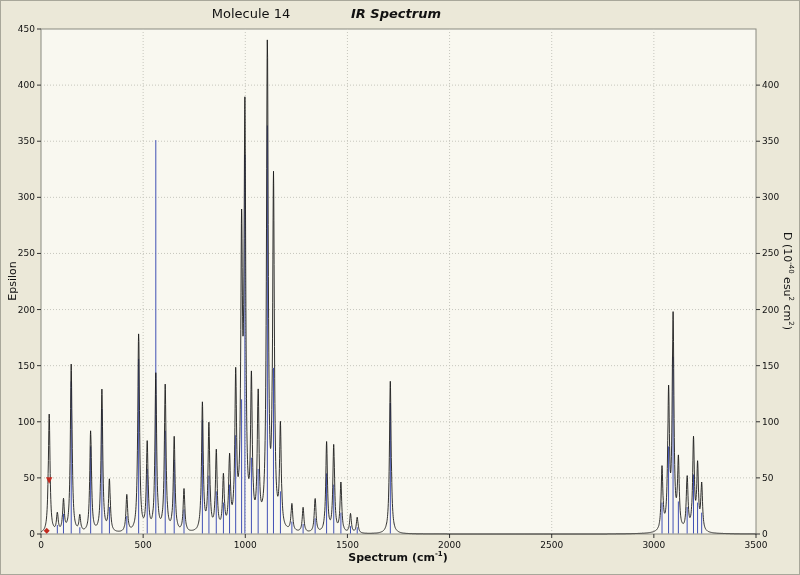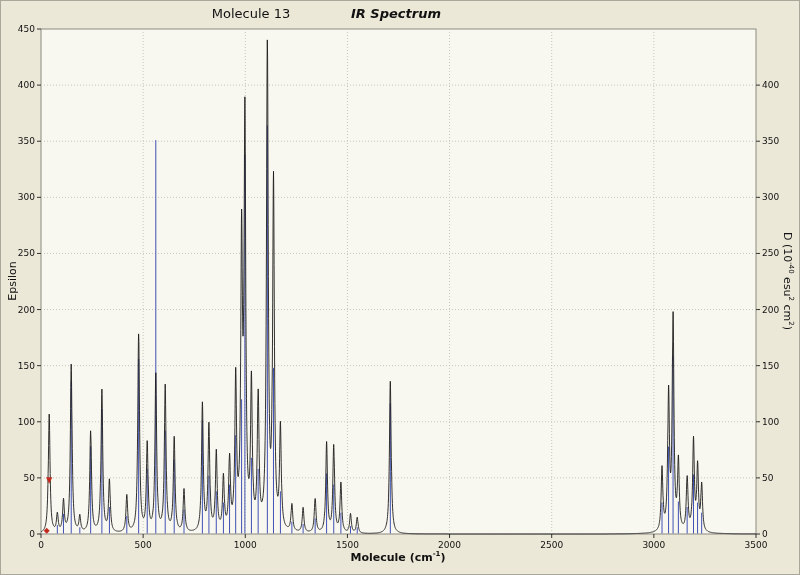--- a/index.html
+++ b/index.html
@@ -17,21 +17,21 @@
   .ylabel-right{top:280px;left:787px;transform:translate(-50%,-50%) rotate(90deg);}
   .xlabel{top:556px;left:397px;transform:translate(-50%,-50%);font-weight:bold;font-size:11px;}
   sup{font-size:7px;}
   .tick{font-size:9px;fill:#111;font-family:"DejaVu Sans","Liberation Sans",sans-serif;}
 </style>
 </head>
 <body>
 
 <div class="window">
 
-  <div class="top-title mol-title">Molecule 13</div>
+  <div class="top-title mol-title">Molecule 14</div>
   <div class="top-title chart-title">IR Spectrum</div>
 
   <svg id="spectrum-svg" width="800" height="575">
       <g>
         <rect x="40" y="28" width="715" height="505" fill="#f9f8f0" stroke="#8a8a80" stroke-width="1"></rect>
       </g>
       <g>
         <line x1="142.14285714285714" y1="28" x2="142.14285714285714" y2="533" stroke="#c6c6bd" stroke-width="1" stroke-dasharray="1,2"></line>
         <line x1="244.28571428571428" y1="28" x2="244.28571428571428" y2="533" stroke="#c6c6bd" stroke-width="1" stroke-dasharray="1,2"></line>
         <line x1="346.4285714285714" y1="28" x2="346.4285714285714" y2="533" stroke="#c6c6bd" stroke-width="1" stroke-dasharray="1,2"></line>
@@ -153,17 +153,17 @@
         <polyline points="40.0,530.7 40.2,530.6 40.4,530.5 40.6,530.4 40.8,530.3 41.0,530.2 41.2,530.0 41.4,529.9 41.6,529.7 41.8,529.5 42.0,529.3 42.2,529.1 42.5,528.8 42.7,528.5 42.9,528.2 43.1,527.9 43.3,527.5 43.5,527.1 43.7,526.6 43.9,526.0 44.1,525.4 44.3,524.7 44.5,523.9 44.7,522.9 44.9,521.8 45.1,520.5 45.3,518.9 45.5,517.0 45.7,514.7 45.9,511.9 46.1,508.5 46.3,504.2 46.5,498.8 46.7,492.0 46.9,483.5 47.1,472.7 47.4,459.6 47.6,444.7 47.8,429.6 48.0,417.7 48.2,413.1 48.4,417.7 48.6,429.5 48.8,444.5 49.0,459.4 49.2,472.4 49.4,483.1 49.6,491.6 49.8,498.4 50.0,503.7 50.2,507.9 50.4,511.3 50.6,514.0 50.8,516.2 51.0,518.0 51.2,519.5 51.4,520.7 51.6,521.8 51.8,522.6 52.1,523.3 52.3,523.9 52.5,524.4 52.7,524.8 52.9,525.1 53.1,525.3 53.3,525.4 53.5,525.5 53.7,525.5 53.9,525.4 54.1,525.2 54.3,524.8 54.5,524.3 54.7,523.7 54.9,522.8 55.1,521.6 55.3,520.0 55.5,518.1 55.7,515.9 55.9,513.7 56.1,511.9 56.3,511.2 56.5,511.9 56.8,513.7 57.0,515.9 57.2,518.2 57.4,520.1 57.6,521.6 57.8,522.8 58.0,523.7 58.2,524.4 58.4,524.9 58.6,525.2 58.8,525.4 59.0,525.5 59.2,525.5 59.4,525.3 59.6,525.1 59.8,524.7 60.0,524.2 60.2,523.6 60.4,522.7 60.6,521.7 60.8,520.3 61.0,518.5 61.2,516.2 61.5,513.3 61.7,509.9 61.9,505.9 62.1,501.8 62.3,498.6 62.5,497.3 62.7,498.4 62.9,501.4 63.1,505.2 63.3,509.0 63.5,512.3 63.7,514.9 63.9,516.9 64.1,518.5 64.3,519.6 64.5,520.4 64.7,520.9 64.9,521.2 65.1,521.4 65.3,521.4 65.5,521.2 65.7,520.9 65.9,520.4 66.1,519.8 66.4,519.0 66.6,518.1 66.8,516.9 67.0,515.5 67.2,513.7 67.4,511.7 67.6,509.1 67.8,506.0 68.0,502.1 68.2,497.4 68.4,491.4 68.6,483.9 68.8,474.3 69.0,462.3 69.2,447.1 69.4,428.7 69.6,407.6 69.8,386.3 70.0,369.5 70.2,363.1 70.4,369.6 70.6,386.3 70.8,407.7 71.1,428.8 71.3,447.3 71.5,462.5 71.7,474.6 71.9,484.2 72.1,491.7 72.3,497.8 72.5,502.6 72.7,506.5 72.9,509.7 73.1,512.3 73.3,514.5 73.5,516.3 73.7,517.8 73.9,519.1 74.1,520.2 74.3,521.1 74.5,521.9 74.7,522.6 74.9,523.2 75.1,523.7 75.3,524.1 75.5,524.4 75.8,524.6 76.0,524.8 76.2,524.8 76.4,524.8 76.6,524.7 76.8,524.5 77.0,524.1 77.2,523.6 77.4,522.9 77.6,521.9 77.8,520.6 78.0,519.1 78.2,517.2 78.4,515.3 78.6,513.8 78.8,513.3 79.0,514.0 79.2,515.6 79.4,517.7 79.6,519.7 79.8,521.4 80.0,522.9 80.2,524.0 80.4,524.9 80.7,525.6 80.9,526.2 81.1,526.6 81.3,527.0 81.5,527.3 81.7,527.5 81.9,527.6 82.1,527.7 82.3,527.8 82.5,527.9 82.7,527.9 82.9,527.9 83.1,527.8 83.3,527.8 83.5,527.7 83.7,527.6 83.9,527.5 84.1,527.3 84.3,527.1 84.5,526.8 84.7,526.6 84.9,526.3 85.1,525.9 85.4,525.4 85.6,524.9 85.8,524.4 86.0,523.7 86.2,522.9 86.4,522.0 86.6,520.9 86.8,519.5 87.0,517.9 87.2,516.0 87.4,513.7 87.6,510.8 87.8,507.1 88.0,502.6 88.2,496.8 88.4,489.5 88.6,480.4 88.8,469.3 89.0,456.6 89.2,443.8 89.4,433.7 89.6,429.8 89.8,433.6 90.1,443.7 90.3,456.4 90.5,469.1 90.7,480.1 90.9,489.2 91.1,496.4 91.3,502.1 91.5,506.6 91.7,510.1 91.9,512.9 92.1,515.2 92.3,517.1 92.5,518.6 92.7,519.8 92.9,520.8 93.1,521.6 93.3,522.3 93.5,522.8 93.7,523.2 93.9,523.6 94.1,523.9 94.3,524.1 94.5,524.2 94.7,524.3 95.0,524.3 95.2,524.3 95.4,524.2 95.6,524.0 95.8,523.8 96.0,523.5 96.2,523.1 96.4,522.7 96.6,522.2 96.8,521.6 97.0,520.8 97.2,519.9 97.4,518.9 97.6,517.6 97.8,516.1 98.0,514.3 98.2,512.1 98.4,509.4 98.6,506.1 98.8,502.1 99.0,497.0 99.2,490.6 99.4,482.5 99.7,472.2 99.9,459.4 100.1,443.8 100.3,425.9 100.5,407.8 100.7,393.6 100.9,388.1 101.1,393.6 101.3,407.7 101.5,425.8 101.7,443.6 101.9,459.2 102.1,472.0 102.3,482.2 102.5,490.2 102.7,496.6 102.9,501.6 103.1,505.5 103.3,508.7 103.5,511.3 103.7,513.4 103.9,515.0 104.1,516.4 104.3,517.5 104.6,518.3 104.8,518.9 105.0,519.4 105.2,519.6 105.4,519.7 105.6,519.6 105.8,519.3 106.0,518.8 106.2,518.0 106.4,516.9 106.6,515.3 106.8,513.3 107.0,510.6 107.2,507.2 107.4,502.7 107.6,497.3 107.8,491.0 108.0,484.6 108.2,479.6 108.4,477.8 108.6,479.9 108.8,485.1 109.0,491.8 109.3,498.4 109.5,504.2 109.7,508.9 109.9,512.7 110.1,515.7 110.3,518.1 110.5,520.0 110.7,521.6 110.9,522.8 111.1,523.9 111.3,524.7 111.5,525.5 111.7,526.1 111.9,526.6 112.1,527.0 112.3,527.4 112.5,527.7 112.7,528.0 112.9,528.3 113.1,528.5 113.3,528.7 113.5,528.9 113.7,529.1 114.0,529.2 114.2,529.3 114.4,529.5 114.6,529.6 114.8,529.6 115.0,529.7 115.2,529.8 115.4,529.9 115.6,529.9 115.8,530.0 116.0,530.0 116.2,530.1 116.4,530.1 116.6,530.1 116.8,530.1 117.0,530.2 117.2,530.2 117.4,530.2 117.6,530.2 117.8,530.2 118.0,530.2 118.2,530.2 118.4,530.2 118.7,530.1 118.9,530.1 119.1,530.1 119.3,530.0 119.5,530.0 119.7,529.9 119.9,529.9 120.1,529.8 120.3,529.7 120.5,529.6 120.7,529.5 120.9,529.4 121.1,529.3 121.3,529.1 121.5,529.0 121.7,528.8 121.9,528.5 122.1,528.3 122.3,527.9 122.5,527.6 122.7,527.2 122.9,526.7 123.1,526.1 123.3,525.3 123.6,524.4 123.8,523.4 124.0,522.0 124.2,520.3 124.4,518.2 124.6,515.5 124.8,512.1 125.0,508.0 125.2,503.3 125.4,498.6 125.6,494.8 125.8,493.4 126.0,494.7 126.2,498.4 126.4,503.0 126.6,507.6 126.8,511.6 127.0,514.9 127.2,517.5 127.4,519.5 127.6,521.1 127.8,522.3 128.0,523.3 128.3,524.1 128.5,524.7 128.7,525.1 128.9,525.5 129.1,525.8 129.3,526.0 129.5,526.1 129.7,526.2 129.9,526.2 130.1,526.2 130.3,526.2 130.5,526.1 130.7,526.0 130.9,525.9 131.1,525.7 131.3,525.5 131.5,525.3 131.7,525.0 131.9,524.6 132.1,524.2 132.3,523.7 132.5,523.2 132.7,522.6 132.9,522.0 133.2,521.2 133.4,520.3 133.6,519.3 133.8,518.1 134.0,516.8 134.2,515.2 134.4,513.3 134.6,511.2 134.8,508.6 135.0,505.4 135.2,501.7 135.4,497.0 135.6,491.3 135.8,484.2 136.0,475.3 136.2,464.0 136.4,449.8 136.6,431.9 136.8,410.2 137.0,385.3 137.2,360.3 137.4,340.6 137.6,332.9 137.9,340.4 138.1,360.0 138.3,385.0 138.5,409.7 138.7,431.3 138.9,449.0 139.1,463.1 139.3,474.2 139.5,483.0 139.7,489.9 139.9,495.5 140.1,499.9 140.3,503.5 140.5,506.4 140.7,508.7 140.9,510.7 141.1,512.2 141.3,513.5 141.5,514.5 141.7,515.3 141.9,515.9 142.1,516.3 142.3,516.6 142.6,516.6 142.8,516.5 143.0,516.2 143.2,515.7 143.4,514.9 143.6,513.9 143.8,512.6 144.0,510.8 144.2,508.5 144.4,505.6 144.6,501.8 144.8,497.0 145.0,490.8 145.2,483.1 145.4,473.6 145.6,462.6 145.8,451.6 146.0,442.9 146.2,439.6 146.4,443.0 146.6,451.7 146.8,462.7 147.0,473.7 147.3,483.2 147.5,491.0 147.7,497.2 147.9,502.1 148.1,505.9 148.3,508.9 148.5,511.2 148.7,513.0 148.9,514.4 149.1,515.5 149.3,516.4 149.5,517.0 149.7,517.4 149.9,517.6 150.1,517.7 150.3,517.6 150.5,517.3 150.7,516.9 150.9,516.4 151.1,515.6 151.3,514.6 151.5,513.4 151.7,511.9 151.9,510.0 152.2,507.7 152.4,504.9 152.6,501.3 152.8,496.9 153.0,491.4 153.2,484.4 153.4,475.5 153.6,464.3 153.8,450.2 154.0,433.0 154.2,413.2 154.4,393.3 154.6,377.7 154.8,371.7 155.0,377.7 155.2,393.3 155.4,413.2 155.6,432.9 155.8,450.1 156.0,464.2 156.2,475.4 156.4,484.3 156.6,491.3 156.9,496.8 157.1,501.2 157.3,504.7 157.5,507.5 157.7,509.8 157.9,511.7 158.1,513.2 158.3,514.4 158.5,515.4 158.7,516.2 158.9,516.7 159.1,517.1 159.3,517.4 159.5,517.5 159.7,517.5 159.9,517.3 160.1,517.0 160.3,516.6 160.5,515.9 160.7,515.1 160.9,514.0 161.1,512.6 161.3,510.9 161.6,508.8 161.8,506.2 162.0,503.0 162.2,499.0 162.4,493.9 162.6,487.5 162.8,479.3 163.0,468.9 163.2,455.8 163.4,439.9 163.6,421.6 163.8,403.2 164.0,388.7 164.2,383.1 164.4,388.8 164.6,403.3 164.8,421.8 165.0,440.1 165.2,456.1 165.4,469.3 165.6,479.7 165.8,488.0 166.0,494.5 166.2,499.7 166.5,503.8 166.7,507.1 166.9,509.8 167.1,512.0 167.3,513.7 167.5,515.2 167.7,516.4 167.9,517.3 168.1,518.1 168.3,518.7 168.5,519.1 168.7,519.4 168.9,519.6 169.1,519.7 169.3,519.6 169.5,519.4 169.7,519.0 169.9,518.5 170.1,517.7 170.3,516.8 170.5,515.5 170.7,514.0 170.9,512.0 171.2,509.5 171.4,506.3 171.6,502.2 171.8,497.0 172.0,490.3 172.2,481.9 172.4,471.7 172.6,460.0 172.8,448.1 173.0,438.8 173.2,435.3 173.4,439.0 173.6,448.4 173.8,460.4 174.0,472.3 174.2,482.7 174.4,491.2 174.6,498.0 174.8,503.4 175.0,507.7 175.2,511.1 175.4,513.8 175.6,516.0 175.8,517.8 176.1,519.3 176.3,520.5 176.5,521.5 176.7,522.4 176.9,523.1 177.1,523.7 177.3,524.2 177.5,524.6 177.7,525.0 177.9,525.2 178.1,525.5 178.3,525.6 178.5,525.7 178.7,525.8 178.9,525.8 179.1,525.8 179.3,525.7 179.5,525.4 179.7,525.2 179.9,524.9 180.1,524.4 180.3,523.9 180.5,523.2 180.8,522.3 181.0,521.1 181.2,519.7 181.4,517.9 181.6,515.5 181.8,512.5 182.0,508.7 182.2,504.1 182.4,498.8 182.6,493.5 182.8,489.1 183.0,487.5 183.2,489.2 183.4,493.5 183.6,498.9 183.8,504.3 184.0,509.0 184.2,512.9 184.4,516.0 184.6,518.4 184.8,520.4 185.0,521.9 185.2,523.2 185.5,524.2 185.7,525.0 185.9,525.7 186.1,526.2 186.3,526.7 186.5,527.1 186.7,527.5 186.9,527.7 187.1,528.0 187.3,528.2 187.5,528.4 187.7,528.6 187.9,528.7 188.1,528.8 188.3,528.9 188.5,529.0 188.7,529.1 188.9,529.2 189.1,529.2 189.3,529.2 189.5,529.3 189.7,529.3 189.9,529.3 190.2,529.3 190.4,529.3 190.6,529.3 190.8,529.3 191.0,529.3 191.2,529.3 191.4,529.3 191.6,529.2 191.8,529.2 192.0,529.2 192.2,529.1 192.4,529.0 192.6,529.0 192.8,528.9 193.0,528.8 193.2,528.7 193.4,528.6 193.6,528.5 193.8,528.4 194.0,528.3 194.2,528.1 194.4,528.0 194.6,527.8 194.8,527.6 195.1,527.4 195.3,527.2 195.5,526.9 195.7,526.7 195.9,526.4 196.1,526.0 196.3,525.6 196.5,525.2 196.7,524.7 196.9,524.1 197.1,523.5 197.3,522.8 197.5,522.0 197.7,521.1 197.9,520.0 198.1,518.8 198.3,517.3 198.5,515.6 198.7,513.5 198.9,511.1 199.1,508.0 199.3,504.3 199.5,499.6 199.8,493.8 200.0,486.4 200.2,477.1 200.4,465.4 200.6,451.3 200.8,435.1 201.0,418.7 201.2,405.9 201.4,400.8 201.6,405.5 201.8,418.0 202.0,434.0 202.2,449.9 202.4,463.7 202.6,474.9 202.8,483.8 203.0,490.7 203.2,496.1 203.4,500.2 203.6,503.4 203.8,505.8 204.0,507.6 204.2,508.8 204.5,509.7 204.7,510.0 204.9,510.0 205.1,509.6 205.3,508.7 205.5,507.4 205.7,505.5 205.9,503.0 206.1,499.7 206.3,495.3 206.5,489.7 206.7,482.4 206.9,473.1 207.1,461.7 207.3,448.7 207.5,435.5 207.7,425.1 207.9,421.2 208.1,425.3 208.3,435.8 208.5,449.2 208.7,462.5 208.9,474.0 209.1,483.5 209.4,491.0 209.6,497.0 209.8,501.6 210.0,505.2 210.2,508.1 210.4,510.4 210.6,512.1 210.8,513.5 211.0,514.6 211.2,515.4 211.4,515.8 211.6,516.1 211.8,516.2 212.0,516.1 212.2,515.8 212.4,515.2 212.6,514.4 212.8,513.3 213.0,511.8 213.2,509.8 213.4,507.2 213.6,503.9 213.8,499.6 214.1,494.1 214.3,487.1 214.5,478.6 214.7,468.8 214.9,459.0 215.1,451.2 215.3,448.2 215.5,451.3 215.7,459.1 215.9,469.0 216.1,478.9 216.3,487.5 216.5,494.5 216.7,500.1 216.9,504.5 217.1,507.9 217.3,510.6 217.5,512.7 217.7,514.3 217.9,515.6 218.1,516.6 218.3,517.3 218.5,517.9 218.8,518.2 219.0,518.4 219.2,518.4 219.4,518.2 219.6,517.9 219.8,517.4 220.0,516.6 220.2,515.6 220.4,514.3 220.6,512.5 220.8,510.2 221.0,507.3 221.2,503.6 221.4,498.9 221.6,493.1 221.8,486.4 222.0,479.7 222.2,474.4 222.4,472.3 222.6,474.2 222.8,479.3 223.0,485.9 223.2,492.3 223.4,497.9 223.7,502.4 223.9,505.9 224.1,508.6 224.3,510.6 224.5,512.1 224.7,513.1 224.9,513.8 225.1,514.2 225.3,514.3 225.5,514.1 225.7,513.7 225.9,513.0 226.1,511.9 226.3,510.5 226.5,508.7 226.7,506.3 226.9,503.2 227.1,499.2 227.3,494.2 227.5,487.9 227.7,480.1 227.9,471.2 228.1,462.2 228.4,455.1 228.6,452.2 228.8,454.5 229.0,461.1 229.2,469.6 229.4,477.9 229.6,485.0 229.8,490.7 230.0,495.1 230.2,498.3 230.4,500.7 230.6,502.2 230.8,503.2 231.0,503.6 231.2,503.6 231.4,503.1 231.6,502.1 231.8,500.7 232.0,498.7 232.2,496.1 232.4,492.8 232.6,488.6 232.8,483.3 233.1,476.5 233.3,467.9 233.5,456.9 233.7,443.2 233.9,426.5 234.1,407.4 234.3,388.0 234.5,372.6 234.7,366.3 234.9,371.3 235.1,385.4 235.3,403.4 235.5,421.2 235.7,436.5 235.9,448.7 236.1,458.0 236.3,464.9 236.5,469.8 236.7,473.1 236.9,475.0 237.1,475.7 237.3,475.4 237.5,474.1 237.7,471.7 238.0,468.1 238.2,463.4 238.4,457.1 238.6,449.0 238.8,438.7 239.0,425.5 239.2,408.8 239.4,387.5 239.6,360.9 239.8,328.4 240.0,291.2 240.2,253.2 240.4,222.3 240.6,208.0 240.8,214.5 241.0,237.3 241.2,266.6 241.4,294.3 241.6,315.7 241.8,329.5 242.0,335.2 242.2,333.0 242.4,322.7 242.7,303.6 242.9,275.2 243.1,237.4 243.3,191.9 243.5,145.0 243.7,108.4 243.9,95.8 244.1,113.8 244.3,156.0 244.5,208.9 244.7,261.0 244.9,306.5 245.1,343.9 245.3,373.7 245.5,397.2 245.7,415.8 245.9,430.5 246.1,442.1 246.3,451.4 246.5,458.8 246.7,464.6 246.9,469.2 247.1,472.7 247.3,475.2 247.6,476.9 247.8,477.6 248.0,477.5 248.2,476.5 248.4,474.3 248.6,470.9 248.8,466.0 249.0,459.2 249.2,450.0 249.4,438.1 249.6,423.3 249.8,406.1 250.0,388.6 250.2,374.9 250.4,369.9 250.6,375.9 250.8,390.6 251.0,409.1 251.2,427.3 251.4,443.3 251.6,456.3 251.8,466.7 252.0,474.9 252.3,481.2 252.5,486.2 252.7,490.0 252.9,493.0 253.1,495.3 253.3,496.9 253.5,498.1 253.7,498.7 253.9,499.0 254.1,498.8 254.3,498.1 254.5,497.0 254.7,495.3 254.9,492.9 255.1,489.8 255.3,485.6 255.5,480.1 255.7,473.1 255.9,464.0 256.1,452.5 256.3,438.4 256.5,422.2 256.7,405.8 257.0,392.9 257.2,387.9 257.4,392.9 257.6,405.8 257.8,422.2 258.0,438.4 258.2,452.5 258.4,464.0 258.6,473.1 258.8,480.2 259.0,485.7 259.2,490.0 259.4,493.2 259.6,495.7 259.8,497.6 260.0,499.0 260.2,499.9 260.4,500.5 260.6,500.8 260.8,500.8 261.0,500.4 261.2,499.9 261.4,499.0 261.6,497.9 261.9,496.5 262.1,494.7 262.3,492.6 262.5,490.0 262.7,487.0 262.9,483.3 263.1,479.0 263.3,473.8 263.5,467.6 263.7,460.1 263.9,450.9 264.1,439.7 264.3,425.9 264.5,408.5 264.7,386.8 264.9,359.2 265.1,324.5 265.3,280.9 265.5,227.9 265.7,167.3 265.9,106.0 266.1,57.8 266.3,38.9 266.6,56.8 266.8,104.0 267.0,164.1 267.2,223.6 267.4,275.5 267.6,317.7 267.8,351.1 268.0,377.2 268.2,397.3 268.4,412.7 268.6,424.5 268.8,433.4 269.0,439.8 269.2,444.2 269.4,446.7 269.6,447.5 269.8,446.5 270.0,443.8 270.2,439.0 270.4,431.9 270.6,422.0 270.8,408.6 271.0,390.8 271.3,367.6 271.5,337.9 271.7,301.2 271.9,258.9 272.1,216.1 272.3,182.7 272.5,170.2 272.7,184.2 272.9,219.2 273.1,263.5 273.3,307.4 273.5,345.7 273.7,377.2 273.9,402.4 274.1,422.3 274.3,438.0 274.5,450.5 274.7,460.4 274.9,468.4 275.1,474.9 275.3,480.1 275.5,484.3 275.7,487.7 276.0,490.4 276.2,492.4 276.4,493.9 276.6,494.9 276.8,495.3 277.0,495.1 277.2,494.3 277.4,492.8 277.6,490.4 277.8,487.0 278.0,482.2 278.2,475.9 278.4,467.6 278.6,457.3 278.8,445.3 279.0,433.1 279.2,423.6 279.4,420.3 279.6,424.7 279.8,435.2 280.0,448.4 280.2,461.5 280.4,472.9 280.6,482.4 280.9,490.0 281.1,496.0 281.3,500.9 281.5,504.7 281.7,507.9 281.9,510.5 282.1,512.6 282.3,514.4 282.5,515.9 282.7,517.2 282.9,518.3 283.1,519.3 283.3,520.1 283.5,520.8 283.7,521.5 283.9,522.1 284.1,522.6 284.3,523.0 284.5,523.4 284.7,523.8 284.9,524.1 285.1,524.4 285.3,524.6 285.6,524.8 285.8,525.0 286.0,525.2 286.2,525.3 286.4,525.4 286.6,525.5 286.8,525.6 287.0,525.6 287.2,525.6 287.4,525.5 287.6,525.4 287.8,525.2 288.0,525.0 288.2,524.7 288.4,524.3 288.6,523.8 288.8,523.1 289.0,522.2 289.2,521.1 289.4,519.7 289.6,517.8 289.8,515.5 290.0,512.6 290.3,509.3 290.5,506.0 290.7,503.4 290.9,502.4 291.1,503.5 291.3,506.2 291.5,509.7 291.7,513.1 291.9,516.1 292.1,518.6 292.3,520.6 292.5,522.1 292.7,523.4 292.9,524.4 293.1,525.2 293.3,525.9 293.5,526.4 293.7,526.8 293.9,527.2 294.1,527.5 294.3,527.8 294.5,528.0 294.7,528.2 294.9,528.4 295.2,528.5 295.4,528.7 295.6,528.8 295.8,528.8 296.0,529.0 296.2,529.0 296.4,529.1 296.6,529.1 296.8,529.1 297.0,529.1 297.2,529.1 297.4,529.1 297.6,529.0 297.8,529.0 298.0,528.9 298.2,528.8 298.4,528.7 298.6,528.5 298.8,528.3 299.0,528.1 299.2,527.8 299.4,527.4 299.6,527.0 299.9,526.5 300.1,525.8 300.3,524.9 300.5,523.8 300.7,522.4 300.9,520.7 301.1,518.5 301.3,515.8 301.5,512.7 301.7,509.6 301.9,507.2 302.1,506.3 302.3,507.2 302.5,509.7 302.7,512.8 302.9,515.9 303.1,518.7 303.3,520.9 303.5,522.7 303.7,524.1 303.9,525.2 304.1,526.1 304.3,526.8 304.6,527.4 304.8,527.8 305.0,528.2 305.2,528.6 305.4,528.9 305.6,529.1 305.8,529.3 306.0,529.4 306.2,529.6 306.4,529.7 306.6,529.8 306.8,529.8 307.0,529.9 307.2,529.9 307.4,529.9 307.6,530.0 307.8,530.0 308.0,530.0 308.2,529.9 308.4,529.9 308.6,529.9 308.8,529.8 309.0,529.8 309.2,529.7 309.5,529.6 309.7,529.5 309.9,529.3 310.1,529.2 310.3,529.0 310.5,528.8 310.7,528.5 310.9,528.2 311.1,527.8 311.3,527.4 311.5,526.9 311.7,526.3 311.9,525.5 312.1,524.5 312.3,523.3 312.5,521.8 312.7,519.9 312.9,517.4 313.1,514.4 313.3,510.7 313.5,506.4 313.7,502.2 313.9,498.8 314.2,497.5 314.4,498.8 314.6,502.1 314.8,506.3 315.0,510.5 315.2,514.2 315.4,517.2 315.6,519.6 315.8,521.5 316.0,522.9 316.2,524.1 316.4,525.0 316.6,525.7 316.8,526.3 317.0,526.8 317.2,527.2 317.4,527.5 317.6,527.7 317.8,527.9 318.0,528.0 318.2,528.2 318.4,528.3 318.6,528.3 318.9,528.3 319.1,528.3 319.3,528.2 319.5,528.2 319.7,528.1 319.9,528.0 320.1,527.8 320.3,527.6 320.5,527.4 320.7,527.2 320.9,526.9 321.1,526.6 321.3,526.2 321.5,525.7 321.7,525.2 321.9,524.6 322.1,523.9 322.3,523.0 322.5,522.0 322.7,520.8 322.9,519.4 323.1,517.7 323.3,515.5 323.5,512.9 323.8,509.7 324.0,505.6 324.2,500.4 324.4,493.9 324.6,485.8 324.8,475.9 325.0,464.5 325.2,453.1 325.4,444.1 325.6,440.5 325.8,443.9 326.0,452.7 326.2,464.0 326.4,475.1 326.6,484.8 326.8,492.8 327.0,499.1 327.2,504.0 327.4,507.8 327.6,510.9 327.8,513.2 328.0,515.0 328.2,516.3 328.5,517.3 328.7,518.0 328.9,518.5 329.1,518.7 329.3,518.8 329.5,518.6 329.7,518.1 329.9,517.4 330.1,516.5 330.3,515.2 330.5,513.4 330.7,511.2 330.9,508.3 331.1,504.6 331.3,499.9 331.5,493.8 331.7,486.2 331.9,476.8 332.1,466.0 332.3,455.2 332.5,446.6 332.7,443.4 332.9,446.7 333.1,455.4 333.4,466.3 333.6,477.2 333.8,486.7 334.0,494.5 334.2,500.7 334.4,505.6 334.6,509.4 334.8,512.4 335.0,514.8 335.2,516.6 335.4,518.1 335.6,519.3 335.8,520.2 336.0,520.9 336.2,521.4 336.4,521.7 336.6,521.9 336.8,521.9 337.0,521.7 337.2,521.3 337.4,520.8 337.6,519.9 337.8,518.8 338.1,517.3 338.3,515.3 338.5,512.7 338.7,509.3 338.9,505.0 339.1,499.8 339.3,493.7 339.5,487.6 339.7,482.8 339.9,481.0 340.1,483.0 340.3,488.0 340.5,494.3 340.7,500.6 340.9,506.1 341.1,510.6 341.3,514.2 341.5,517.1 341.7,519.3 341.9,521.2 342.1,522.6 342.3,523.8 342.5,524.8 342.8,525.5 343.0,526.2 343.2,526.8 343.4,527.2 343.6,527.6 343.8,527.9 344.0,528.2 344.2,528.5 344.4,528.7 344.6,528.8 344.8,528.9 345.0,529.0 345.2,529.1 345.4,529.2 345.6,529.2 345.8,529.2 346.0,529.1 346.2,529.0 346.4,528.9 346.6,528.7 346.8,528.5 347.0,528.2 347.2,527.8 347.4,527.3 347.7,526.7 347.9,525.9 348.1,524.8 348.3,523.5 348.5,521.8 348.7,519.8 348.9,517.4 349.1,515.0 349.3,513.1 349.5,512.4 349.7,513.1 349.9,515.0 350.1,517.5 350.3,519.8 350.5,521.9 350.7,523.6 350.9,525.0 351.1,526.1 351.3,526.9 351.5,527.6 351.7,528.1 351.9,528.4 352.1,528.8 352.4,529.0 352.6,529.1 352.8,529.2 353.0,529.3 353.2,529.3 353.4,529.2 353.6,529.1 353.8,528.9 354.0,528.6 354.2,528.3 354.4,527.8 354.6,527.2 354.8,526.3 355.0,525.2 355.2,523.9 355.4,522.2 355.6,520.3 355.8,518.3 356.0,516.8 356.2,516.2 356.4,516.9 356.6,518.5 356.8,520.5 357.1,522.5 357.3,524.2 357.5,525.7 357.7,526.8 357.9,527.7 358.1,528.5 358.3,529.0 358.5,529.5 358.7,529.9 358.9,530.2 359.1,530.5 359.3,530.7 359.5,530.9 359.7,531.0 359.9,531.2 360.1,531.3 360.3,531.4 360.5,531.5 360.7,531.5 360.9,531.6 361.1,531.7 361.3,531.7 361.5,531.8 361.8,531.8 362.0,531.9 362.2,531.9 362.4,531.9 362.6,532.0 362.8,532.0 363.0,532.0 363.2,532.0 363.4,532.1 363.6,532.1 363.8,532.1 364.0,532.1 364.2,532.1 364.4,532.2 364.6,532.2 364.8,532.2 365.0,532.2 365.2,532.2 365.4,532.2 365.6,532.2 365.8,532.2 366.0,532.2 366.2,532.2 366.4,532.3 366.7,532.3 366.9,532.3 367.1,532.3 367.3,532.3 367.5,532.3 367.7,532.3 367.9,532.3 368.1,532.3 368.3,532.3 368.5,532.3 368.7,532.3 368.9,532.3 369.1,532.3 369.3,532.3 369.5,532.3 369.7,532.3 369.9,532.3 370.1,532.3 370.3,532.3 370.5,532.3 370.7,532.2 370.9,532.2 371.1,532.2 371.4,532.2 371.6,532.2 371.8,532.2 372.0,532.2 372.2,532.2 372.4,532.2 372.6,532.2 372.8,532.2 373.0,532.2 373.2,532.1 373.4,532.1 373.6,532.1 373.8,532.1 374.0,532.1 374.2,532.1 374.4,532.1 374.6,532.0 374.8,532.0 375.0,532.0 375.2,532.0 375.4,532.0 375.6,532.0 375.8,531.9 376.0,531.9 376.3,531.9 376.5,531.9 376.7,531.8 376.9,531.8 377.1,531.8 377.3,531.7 377.5,531.7 377.7,531.7 377.9,531.6 378.1,531.6 378.3,531.5 378.5,531.5 378.7,531.4 378.9,531.4 379.1,531.3 379.3,531.3 379.5,531.2 379.7,531.1 379.9,531.1 380.1,531.0 380.3,530.9 380.5,530.8 380.7,530.7 381.0,530.6 381.2,530.5 381.4,530.4 381.6,530.3 381.8,530.1 382.0,530.0 382.2,529.8 382.4,529.6 382.6,529.4 382.8,529.2 383.0,529.0 383.2,528.7 383.4,528.5 383.6,528.2 383.8,527.8 384.0,527.4 384.2,527.0 384.4,526.5 384.6,526.0 384.8,525.4 385.0,524.7 385.2,523.9 385.4,523.0 385.7,522.0 385.9,520.7 386.1,519.3 386.3,517.6 386.5,515.6 386.7,513.2 386.9,510.3 387.1,506.8 387.3,502.4 387.5,496.9 387.7,490.0 387.9,481.4 388.1,470.4 388.3,456.6 388.5,439.9 388.7,420.7 388.9,401.4 389.1,386.2 389.3,380.3 389.5,386.2 389.7,401.4 389.9,420.7 390.1,439.9 390.3,456.6 390.6,470.4 390.8,481.4 391.0,490.1 391.2,496.9 391.4,502.4 391.6,506.8 391.8,510.4 392.0,513.3 392.2,515.7 392.4,517.7 392.6,519.4 392.8,520.8 393.0,522.0 393.2,523.0 393.4,524.0 393.6,524.7 393.8,525.4 394.0,526.1 394.2,526.6 394.4,527.1 394.6,527.5 394.8,527.9 395.0,528.2 395.3,528.6 395.5,528.8 395.7,529.1 395.9,529.3 396.1,529.5 396.3,529.7 396.5,529.9 396.7,530.1 396.9,530.2 397.1,530.4 397.3,530.5 397.5,530.6 397.7,530.7 397.9,530.8 398.1,530.9 398.3,531.0 398.5,531.1 398.7,531.2 398.9,531.3 399.1,531.3 399.3,531.4 399.5,531.5 399.7,531.5 400.0,531.6 400.2,531.6 400.4,531.7 400.6,531.7 400.8,531.8 401.0,531.8 401.2,531.9 401.4,531.9 401.6,531.9 401.8,532.0 402.0,532.0 402.2,532.0 402.4,532.1 402.6,532.1 402.8,532.1 403.0,532.1 403.2,532.2 403.4,532.2 403.6,532.2 403.8,532.2 404.0,532.3 404.2,532.3 404.4,532.3 404.7,532.3 404.9,532.3 405.1,532.3 405.3,532.4 405.5,532.4 405.7,532.4 405.9,532.4 406.1,532.4 406.3,532.4 406.5,532.4 406.7,532.5 406.9,532.5 407.1,532.5 407.3,532.5 407.5,532.5 407.7,532.5 407.9,532.5 408.1,532.5 408.3,532.5 408.5,532.6 408.7,532.6 408.9,532.6 409.1,532.6 409.3,532.6 409.6,532.6 409.8,532.6 410.0,532.6 410.2,532.6 410.4,532.6 410.6,532.6 410.8,532.6 411.0,532.7 411.2,532.7 411.4,532.7 411.6,532.7 411.8,532.7 412.0,532.7 412.2,532.7 412.4,532.7 412.6,532.7 412.8,532.7 413.0,532.7 413.2,532.7 413.4,532.7 413.6,532.7 413.8,532.7 414.0,532.7 414.3,532.7 414.5,532.7 414.7,532.7 414.9,532.8 415.1,532.8 415.3,532.8 415.5,532.8 415.7,532.8 415.9,532.8 416.1,532.8 416.3,532.8 416.5,532.8 416.7,532.8 416.9,532.8 417.1,532.8 417.3,532.8 417.5,532.8 417.7,532.8 417.9,532.8 418.1,532.8 418.3,532.8 418.5,532.8 418.7,532.8 419.0,532.8 419.2,532.8 419.4,532.8 419.6,532.8 419.8,532.8 420.0,532.8 420.2,532.8 420.4,532.8 420.6,532.8 420.8,532.8 421.0,532.8 421.2,532.8 421.4,532.8 421.6,532.8 421.8,532.8 422.0,532.9 422.2,532.9 422.4,532.9 422.6,532.9 422.8,532.9 423.0,532.9 423.2,532.9 423.4,532.9 423.6,532.9 423.9,532.9 424.1,532.9 424.3,532.9 424.5,532.9 424.7,532.9 424.9,532.9 425.1,532.9 425.3,532.9 425.5,532.9 425.7,532.9 425.9,532.9 426.1,532.9 426.3,532.9 426.5,532.9 426.7,532.9 426.9,532.9 427.1,532.9 427.3,532.9 427.5,532.9 427.7,532.9 427.9,532.9 428.1,532.9 428.3,532.9 428.6,532.9 428.8,532.9 429.0,532.9 429.2,532.9 429.4,532.9 429.6,532.9 429.8,532.9 430.0,532.9 430.2,532.9 430.4,532.9 430.6,532.9 430.8,532.9 431.0,532.9 431.2,532.9 431.4,532.9 431.6,532.9 431.8,532.9 432.0,532.9 432.2,532.9 432.4,532.9 432.6,532.9 432.8,532.9 433.0,532.9 433.3,532.9 433.5,532.9 433.7,532.9 433.9,532.9 434.1,532.9 434.3,532.9 434.5,532.9 434.7,532.9 434.9,532.9 435.1,532.9 435.3,532.9 435.5,532.9 435.7,532.9 435.9,532.9 436.1,532.9 436.3,532.9 436.5,532.9 436.7,532.9 436.9,532.9 437.1,532.9 437.3,532.9 437.5,532.9 437.7,532.9 437.9,532.9 438.2,532.9 438.4,532.9 438.6,532.9 438.8,532.9 439.0,532.9 439.2,532.9 439.4,532.9 439.6,532.9 439.8,532.9 440.0,532.9 440.2,532.9 440.4,532.9 440.6,532.9 440.8,532.9 441.0,532.9 441.2,532.9 441.4,532.9 441.6,532.9 441.8,532.9 442.0,532.9 442.2,532.9 442.4,532.9 442.6,532.9 442.9,532.9 443.1,532.9 443.3,532.9 443.5,532.9 443.7,532.9 443.9,532.9 444.1,532.9 444.3,532.9 444.5,532.9 444.7,532.9 444.9,532.9 445.1,532.9 445.3,532.9 445.5,532.9 445.7,532.9 445.9,533.0 446.1,533.0 446.3,533.0 446.5,533.0 446.7,533.0 446.9,533.0 447.1,533.0 447.3,533.0 447.5,533.0 447.8,533.0 448.0,533.0 448.2,533.0 448.4,533.0 448.6,533.0 448.8,533.0 449.0,533.0 449.2,533.0 449.4,533.0 449.6,533.0 449.8,533.0 450.0,533.0 450.2,533.0 450.4,533.0 450.6,533.0 450.8,533.0 451.0,533.0 451.2,533.0 451.4,533.0 451.6,533.0 451.8,533.0 452.0,533.0 452.2,533.0 452.5,533.0 452.7,533.0 452.9,533.0 453.1,533.0 453.3,533.0 453.5,533.0 453.7,533.0 453.9,533.0 454.1,533.0 454.3,533.0 454.5,533.0 454.7,533.0 454.9,533.0 455.1,533.0 455.3,533.0 455.5,533.0 455.7,533.0 455.9,533.0 456.1,533.0 456.3,533.0 456.5,533.0 456.7,533.0 456.9,533.0 457.2,533.0 457.4,533.0 457.6,533.0 457.8,533.0 458.0,533.0 458.2,533.0 458.4,533.0 458.6,533.0 458.8,533.0 459.0,533.0 459.2,533.0 459.4,533.0 459.6,533.0 459.8,533.0 460.0,533.0 460.2,533.0 460.4,533.0 460.6,533.0 460.8,533.0 461.0,533.0 461.2,533.0 461.4,533.0 461.6,533.0 461.8,533.0 462.1,533.0 462.3,533.0 462.5,533.0 462.7,533.0 462.9,533.0 463.1,533.0 463.3,533.0 463.5,533.0 463.7,533.0 463.9,533.0 464.1,533.0 464.3,533.0 464.5,533.0 464.7,533.0 464.9,533.0 465.1,533.0 465.3,533.0 465.5,533.0 465.7,533.0 465.9,533.0 466.1,533.0 466.3,533.0 466.5,533.0 466.8,533.0 467.0,533.0 467.2,533.0 467.4,533.0 467.6,533.0 467.8,533.0 468.0,533.0 468.2,533.0 468.4,533.0 468.6,533.0 468.8,533.0 469.0,533.0 469.2,533.0 469.4,533.0 469.6,533.0 469.8,533.0 470.0,533.0 470.2,533.0 470.4,533.0 470.6,533.0 470.8,533.0 471.0,533.0 471.2,533.0 471.5,533.0 471.7,533.0 471.9,533.0 472.1,533.0 472.3,533.0 472.5,533.0 472.7,533.0 472.9,533.0 473.1,533.0 473.3,533.0 473.5,533.0 473.7,533.0 473.9,533.0 474.1,533.0 474.3,533.0 474.5,533.0 474.7,533.0 474.9,533.0 475.1,533.0 475.3,533.0 475.5,533.0 475.7,533.0 475.9,533.0 476.1,533.0 476.4,533.0 476.6,533.0 476.8,533.0 477.0,533.0 477.2,533.0 477.4,533.0 477.6,533.0 477.8,533.0 478.0,533.0 478.2,533.0 478.4,533.0 478.6,533.0 478.8,533.0 479.0,533.0 479.2,533.0 479.4,533.0 479.6,533.0 479.8,533.0 480.0,533.0 480.2,533.0 480.4,533.0 480.6,533.0 480.8,533.0 481.1,533.0 481.3,533.0 481.5,533.0 481.7,533.0 481.9,533.0 482.1,533.0 482.3,533.0 482.5,533.0 482.7,533.0 482.9,533.0 483.1,533.0 483.3,533.0 483.5,533.0 483.7,533.0 483.9,533.0 484.1,533.0 484.3,533.0 484.5,533.0 484.7,533.0 484.9,533.0 485.1,533.0 485.3,533.0 485.5,533.0 485.8,533.0 486.0,533.0 486.2,533.0 486.4,533.0 486.6,533.0 486.8,533.0 487.0,533.0 487.2,533.0 487.4,533.0 487.6,533.0 487.8,533.0 488.0,533.0 488.2,533.0 488.4,533.0 488.6,533.0 488.8,533.0 489.0,533.0 489.2,533.0 489.4,533.0 489.6,533.0 489.8,533.0 490.0,533.0 490.2,533.0 490.4,533.0 490.7,533.0 490.9,533.0 491.1,533.0 491.3,533.0 491.5,533.0 491.7,533.0 491.9,533.0 492.1,533.0 492.3,533.0 492.5,533.0 492.7,533.0 492.9,533.0 493.1,533.0 493.3,533.0 493.5,533.0 493.7,533.0 493.9,533.0 494.1,533.0 494.3,533.0 494.5,533.0 494.7,533.0 494.9,533.0 495.1,533.0 495.4,533.0 495.6,533.0 495.8,533.0 496.0,533.0 496.2,533.0 496.4,533.0 496.6,533.0 496.8,533.0 497.0,533.0 497.2,533.0 497.4,533.0 497.6,533.0 497.8,533.0 498.0,533.0 498.2,533.0 498.4,533.0 498.6,533.0 498.8,533.0 499.0,533.0 499.2,533.0 499.4,533.0 499.6,533.0 499.8,533.0 500.1,533.0 500.3,533.0 500.5,533.0 500.7,533.0 500.9,533.0 501.1,533.0 501.3,533.0 501.5,533.0 501.7,533.0 501.9,533.0 502.1,533.0 502.3,533.0 502.5,533.0 502.7,533.0 502.9,533.0 503.1,533.0 503.3,533.0 503.5,533.0 503.7,533.0 503.9,533.0 504.1,533.0 504.3,533.0 504.5,533.0 504.8,533.0 505.0,533.0 505.2,533.0 505.4,533.0 505.6,533.0 505.8,533.0 506.0,533.0 506.2,533.0 506.4,533.0 506.6,533.0 506.8,533.0 507.0,533.0 507.2,533.0 507.4,533.0 507.6,533.0 507.8,533.0 508.0,533.0 508.2,533.0 508.4,533.0 508.6,533.0 508.8,533.0 509.0,533.0 509.2,533.0 509.4,533.0 509.7,533.0 509.9,533.0 510.1,533.0 510.3,533.0 510.5,533.0 510.7,533.0 510.9,533.0 511.1,533.0 511.3,533.0 511.5,533.0 511.7,533.0 511.9,533.0 512.1,533.0 512.3,533.0 512.5,533.0 512.7,533.0 512.9,533.0 513.1,533.0 513.3,533.0 513.5,533.0 513.7,533.0 513.9,533.0 514.1,533.0 514.4,533.0 514.6,533.0 514.8,533.0 515.0,533.0 515.2,533.0 515.4,533.0 515.6,533.0 515.8,533.0 516.0,533.0 516.2,533.0 516.4,533.0 516.6,533.0 516.8,533.0 517.0,533.0 517.2,533.0 517.4,533.0 517.6,533.0 517.8,533.0 518.0,533.0 518.2,533.0 518.4,533.0 518.6,533.0 518.8,533.0 519.0,533.0 519.3,533.0 519.5,533.0 519.7,533.0 519.9,533.0 520.1,533.0 520.3,533.0 520.5,533.0 520.7,533.0 520.9,533.0 521.1,533.0 521.3,533.0 521.5,533.0 521.7,533.0 521.9,533.0 522.1,533.0 522.3,533.0 522.5,533.0 522.7,533.0 522.9,533.0 523.1,533.0 523.3,533.0 523.5,533.0 523.7,533.0 524.0,533.0 524.2,533.0 524.4,533.0 524.6,533.0 524.8,533.0 525.0,533.0 525.2,533.0 525.4,533.0 525.6,533.0 525.8,533.0 526.0,533.0 526.2,533.0 526.4,533.0 526.6,533.0 526.8,533.0 527.0,533.0 527.2,533.0 527.4,533.0 527.6,533.0 527.8,533.0 528.0,533.0 528.2,533.0 528.4,533.0 528.7,533.0 528.9,533.0 529.1,533.0 529.3,533.0 529.5,533.0 529.7,533.0 529.9,533.0 530.1,533.0 530.3,533.0 530.5,533.0 530.7,533.0 530.9,533.0 531.1,533.0 531.3,533.0 531.5,533.0 531.7,533.0 531.9,533.0 532.1,533.0 532.3,533.0 532.5,533.0 532.7,533.0 532.9,533.0 533.1,533.0 533.3,533.0 533.6,533.0 533.8,533.0 534.0,533.0 534.2,533.0 534.4,533.0 534.6,533.0 534.8,533.0 535.0,533.0 535.2,533.0 535.4,533.0 535.6,533.0 535.8,533.0 536.0,533.0 536.2,533.0 536.4,533.0 536.6,533.0 536.8,533.0 537.0,533.0 537.2,533.0 537.4,533.0 537.6,533.0 537.8,533.0 538.0,533.0 538.3,533.0 538.5,533.0 538.7,533.0 538.9,533.0 539.1,533.0 539.3,533.0 539.5,533.0 539.7,533.0 539.9,533.0 540.1,533.0 540.3,533.0 540.5,533.0 540.7,533.0 540.9,533.0 541.1,533.0 541.3,533.0 541.5,533.0 541.7,533.0 541.9,533.0 542.1,533.0 542.3,533.0 542.5,533.0 542.7,533.0 543.0,533.0 543.2,533.0 543.4,533.0 543.6,533.0 543.8,533.0 544.0,533.0 544.2,533.0 544.4,533.0 544.6,533.0 544.8,533.0 545.0,533.0 545.2,533.0 545.4,533.0 545.6,533.0 545.8,533.0 546.0,533.0 546.2,533.0 546.4,533.0 546.6,533.0 546.8,533.0 547.0,533.0 547.2,533.0 547.4,533.0 547.6,533.0 547.9,533.0 548.1,533.0 548.3,533.0 548.5,533.0 548.7,533.0 548.9,533.0 549.1,533.0 549.3,533.0 549.5,533.0 549.7,533.0 549.9,533.0 550.1,533.0 550.3,533.0 550.5,533.0 550.7,533.0 550.9,533.0 551.1,533.0 551.3,533.0 551.5,533.0 551.7,533.0 551.9,533.0 552.1,533.0 552.3,533.0 552.6,533.0 552.8,533.0 553.0,533.0 553.2,533.0 553.4,533.0 553.6,533.0 553.8,533.0 554.0,533.0 554.2,533.0 554.4,533.0 554.6,533.0 554.8,533.0 555.0,533.0 555.2,533.0 555.4,533.0 555.6,533.0 555.8,533.0 556.0,533.0 556.2,533.0 556.4,533.0 556.6,533.0 556.8,533.0 557.0,533.0 557.3,533.0 557.5,533.0 557.7,533.0 557.9,533.0 558.1,533.0 558.3,533.0 558.5,533.0 558.7,533.0 558.9,533.0 559.1,533.0 559.3,533.0 559.5,533.0 559.7,533.0 559.9,533.0 560.1,533.0 560.3,533.0 560.5,533.0 560.7,533.0 560.9,533.0 561.1,533.0 561.3,533.0 561.5,533.0 561.7,533.0 561.9,533.0 562.2,533.0 562.4,533.0 562.6,533.0 562.8,533.0 563.0,533.0 563.2,533.0 563.4,533.0 563.6,533.0 563.8,533.0 564.0,533.0 564.2,533.0 564.4,533.0 564.6,533.0 564.8,533.0 565.0,533.0 565.2,533.0 565.4,533.0 565.6,533.0 565.8,533.0 566.0,533.0 566.2,533.0 566.4,533.0 566.6,533.0 566.9,533.0 567.1,533.0 567.3,533.0 567.5,533.0 567.7,533.0 567.9,533.0 568.1,533.0 568.3,533.0 568.5,533.0 568.7,533.0 568.9,533.0 569.1,533.0 569.3,533.0 569.5,533.0 569.7,533.0 569.9,533.0 570.1,533.0 570.3,533.0 570.5,533.0 570.7,533.0 570.9,533.0 571.1,533.0 571.3,533.0 571.6,533.0 571.8,533.0 572.0,533.0 572.2,533.0 572.4,533.0 572.6,533.0 572.8,533.0 573.0,533.0 573.2,533.0 573.4,533.0 573.6,533.0 573.8,533.0 574.0,533.0 574.2,533.0 574.4,533.0 574.6,533.0 574.8,533.0 575.0,533.0 575.2,533.0 575.4,533.0 575.6,533.0 575.8,533.0 576.0,533.0 576.3,533.0 576.5,533.0 576.7,533.0 576.9,533.0 577.1,533.0 577.3,533.0 577.5,533.0 577.7,533.0 577.9,533.0 578.1,533.0 578.3,533.0 578.5,533.0 578.7,533.0 578.9,533.0 579.1,533.0 579.3,533.0 579.5,533.0 579.7,533.0 579.9,533.0 580.1,533.0 580.3,533.0 580.5,533.0 580.7,533.0 580.9,533.0 581.2,533.0 581.4,533.0 581.6,533.0 581.8,533.0 582.0,533.0 582.2,533.0 582.4,533.0 582.6,533.0 582.8,533.0 583.0,533.0 583.2,533.0 583.4,533.0 583.6,533.0 583.8,533.0 584.0,533.0 584.2,533.0 584.4,533.0 584.6,533.0 584.8,533.0 585.0,533.0 585.2,533.0 585.4,533.0 585.6,533.0 585.9,533.0 586.1,533.0 586.3,533.0 586.5,533.0 586.7,533.0 586.9,533.0 587.1,533.0 587.3,533.0 587.5,533.0 587.7,533.0 587.9,533.0 588.1,533.0 588.3,533.0 588.5,533.0 588.7,533.0 588.9,533.0 589.1,533.0 589.3,533.0 589.5,533.0 589.7,533.0 589.9,533.0 590.1,533.0 590.3,533.0 590.6,533.0 590.8,533.0 591.0,533.0 591.2,533.0 591.4,533.0 591.6,533.0 591.8,533.0 592.0,533.0 592.2,533.0 592.4,533.0 592.6,533.0 592.8,533.0 593.0,533.0 593.2,533.0 593.4,533.0 593.6,533.0 593.8,533.0 594.0,533.0 594.2,533.0 594.4,533.0 594.6,533.0 594.8,533.0 595.0,533.0 595.2,533.0 595.5,533.0 595.7,533.0 595.9,533.0 596.1,533.0 596.3,533.0 596.5,533.0 596.7,533.0 596.9,533.0 597.1,533.0 597.3,533.0 597.5,533.0 597.7,533.0 597.9,533.0 598.1,533.0 598.3,533.0 598.5,533.0 598.7,533.0 598.9,533.0 599.1,533.0 599.3,533.0 599.5,533.0 599.7,533.0 599.9,533.0 600.2,533.0 600.4,533.0 600.6,533.0 600.8,533.0 601.0,533.0 601.2,533.0 601.4,533.0 601.6,533.0 601.8,533.0 602.0,533.0 602.2,533.0 602.4,533.0 602.6,533.0 602.8,533.0 603.0,533.0 603.2,533.0 603.4,533.0 603.6,533.0 603.8,533.0 604.0,533.0 604.2,533.0 604.4,533.0 604.6,533.0 604.9,533.0 605.1,533.0 605.3,533.0 605.5,533.0 605.7,533.0 605.9,533.0 606.1,533.0 606.3,533.0 606.5,532.9 606.7,532.9 606.9,532.9 607.1,532.9 607.3,532.9 607.5,532.9 607.7,532.9 607.9,532.9 608.1,532.9 608.3,532.9 608.5,532.9 608.7,532.9 608.9,532.9 609.1,532.9 609.3,532.9 609.5,532.9 609.8,532.9 610.0,532.9 610.2,532.9 610.4,532.9 610.6,532.9 610.8,532.9 611.0,532.9 611.2,532.9 611.4,532.9 611.6,532.9 611.8,532.9 612.0,532.9 612.2,532.9 612.4,532.9 612.6,532.9 612.8,532.9 613.0,532.9 613.2,532.9 613.4,532.9 613.6,532.9 613.8,532.9 614.0,532.9 614.2,532.9 614.5,532.9 614.7,532.9 614.9,532.9 615.1,532.8 615.3,532.8 615.5,532.8 615.7,532.8 615.9,532.8 616.1,532.8 616.3,532.8 616.5,532.8 616.7,532.8 616.9,532.8 617.1,532.8 617.3,532.8 617.5,532.8 617.7,532.8 617.9,532.8 618.1,532.8 618.3,532.8 618.5,532.8 618.7,532.8 618.9,532.8 619.2,532.8 619.4,532.8 619.6,532.8 619.8,532.8 620.0,532.8 620.2,532.8 620.4,532.8 620.6,532.8 620.8,532.8 621.0,532.8 621.2,532.8 621.4,532.8 621.6,532.8 621.8,532.8 622.0,532.8 622.2,532.8 622.4,532.8 622.6,532.8 622.8,532.8 623.0,532.8 623.2,532.8 623.4,532.8 623.6,532.8 623.8,532.8 624.1,532.8 624.3,532.8 624.5,532.8 624.7,532.7 624.9,532.7 625.1,532.7 625.3,532.7 625.5,532.7 625.7,532.7 625.9,532.7 626.1,532.7 626.3,532.7 626.5,532.7 626.7,532.7 626.9,532.7 627.1,532.7 627.3,532.7 627.5,532.7 627.7,532.7 627.9,532.7 628.1,532.7 628.3,532.7 628.5,532.7 628.8,532.7 629.0,532.7 629.2,532.7 629.4,532.7 629.6,532.7 629.8,532.7 630.0,532.7 630.2,532.7 630.4,532.7 630.6,532.6 630.8,532.6 631.0,532.6 631.2,532.6 631.4,532.6 631.6,532.6 631.8,532.6 632.0,532.6 632.2,532.6 632.4,532.6 632.6,532.6 632.8,532.6 633.0,532.6 633.2,532.6 633.4,532.6 633.7,532.6 633.9,532.5 634.1,532.5 634.3,532.5 634.5,532.5 634.7,532.5 634.9,532.5 635.1,532.5 635.3,532.5 635.5,532.5 635.7,532.5 635.9,532.5 636.1,532.5 636.3,532.5 636.5,532.5 636.7,532.4 636.9,532.4 637.1,532.4 637.3,532.4 637.5,532.4 637.7,532.4 637.9,532.4 638.1,532.4 638.4,532.4 638.6,532.4 638.8,532.4 639.0,532.4 639.2,532.4 639.4,532.3 639.6,532.3 639.8,532.3 640.0,532.3 640.2,532.3 640.4,532.3 640.6,532.3 640.8,532.3 641.0,532.3 641.2,532.2 641.4,532.2 641.6,532.2 641.8,532.2 642.0,532.2 642.2,532.2 642.4,532.2 642.6,532.2 642.8,532.1 643.1,532.1 643.3,532.1 643.5,532.1 643.7,532.1 643.9,532.1 644.1,532.1 644.3,532.0 644.5,532.0 644.7,532.0 644.9,532.0 645.1,532.0 645.3,532.0 645.5,531.9 645.7,531.9 645.9,531.9 646.1,531.9 646.3,531.9 646.5,531.8 646.7,531.8 646.9,531.8 647.1,531.8 647.3,531.7 647.5,531.7 647.8,531.7 648.0,531.7 648.2,531.6 648.4,531.6 648.6,531.6 648.8,531.5 649.0,531.5 649.2,531.5 649.4,531.4 649.6,531.4 649.8,531.4 650.0,531.3 650.2,531.3 650.4,531.2 650.6,531.2 650.8,531.1 651.0,531.1 651.2,531.0 651.4,531.0 651.6,530.9 651.8,530.9 652.0,530.8 652.2,530.7 652.4,530.7 652.7,530.6 652.9,530.5 653.1,530.4 653.3,530.3 653.5,530.2 653.7,530.1 653.9,530.0 654.1,529.9 654.3,529.8 654.5,529.6 654.7,529.5 654.9,529.3 655.1,529.2 655.3,529.0 655.5,528.8 655.7,528.6 655.9,528.3 656.1,528.1 656.3,527.8 656.5,527.5 656.7,527.1 656.9,526.7 657.1,526.3 657.4,525.7 657.6,525.2 657.8,524.5 658.0,523.7 658.2,522.7 658.4,521.6 658.6,520.3 658.8,518.7 659.0,516.8 659.2,514.4 659.4,511.4 659.6,507.7 659.8,503.0 660.0,497.1 660.2,490.1 660.4,482.0 660.6,473.8 660.8,467.3 661.0,464.6 661.2,466.7 661.4,472.7 661.6,480.3 661.8,487.8 662.0,494.3 662.3,499.5 662.5,503.6 662.7,506.6 662.9,508.8 663.1,510.4 663.3,511.5 663.5,512.1 663.7,512.3 663.9,512.2 664.1,511.7 664.3,511.0 664.5,509.8 664.7,508.3 664.9,506.4 665.1,503.9 665.3,500.8 665.5,496.8 665.7,491.9 665.9,485.6 666.1,477.6 666.3,467.6 666.5,455.0 666.7,439.7 667.0,422.1 667.2,404.3 667.4,390.1 667.6,384.1 667.8,388.4 668.0,400.9 668.2,416.9 668.4,432.5 668.6,445.7 668.8,456.0 669.0,463.4 669.2,468.3 669.4,471.1 669.6,471.9 669.8,470.8 670.0,467.9 670.2,462.8 670.4,455.3 670.6,444.9 670.8,431.1 671.0,413.2 671.2,390.9 671.4,365.0 671.7,338.8 671.9,318.3 672.1,310.6 672.3,319.1 672.5,340.5 672.7,367.5 672.9,394.3 673.1,417.6 673.3,436.6 673.5,451.8 673.7,463.6 673.9,472.9 674.1,480.0 674.3,485.5 674.5,489.7 674.7,492.9 674.9,495.0 675.1,496.3 675.3,496.8 675.5,496.4 675.7,495.1 675.9,492.8 676.1,489.1 676.4,484.1 676.6,477.6 676.8,469.9 677.0,462.0 677.2,455.9 677.4,453.9 677.6,457.1 677.8,464.4 678.0,473.5 678.2,482.5 678.4,490.3 678.6,496.8 678.8,502.0 679.0,506.1 679.2,509.4 679.4,512.0 679.6,514.2 679.8,515.9 680.0,517.3 680.2,518.4 680.4,519.4 680.6,520.2 680.8,520.8 681.0,521.3 681.3,521.7 681.5,522.0 681.7,522.3 681.9,522.4 682.1,522.5 682.3,522.5 682.5,522.4 682.7,522.2 682.9,521.9 683.1,521.5 683.3,521.0 683.5,520.3 683.7,519.4 683.9,518.3 684.1,516.8 684.3,515.0 684.5,512.7 684.7,509.7 684.9,505.9 685.1,501.2 685.3,495.4 685.5,488.7 685.7,482.0 686.0,476.7 686.2,474.6 686.4,476.5 686.6,481.6 686.8,488.2 687.0,494.6 687.2,500.2 687.4,504.7 687.6,508.3 687.8,511.0 688.0,513.0 688.2,514.5 688.4,515.5 688.6,516.2 688.8,516.5 689.0,516.6 689.2,516.4 689.4,516.0 689.6,515.2 689.8,514.1 690.0,512.7 690.2,510.8 690.4,508.4 690.6,505.3 690.9,501.3 691.1,496.1 691.3,489.6 691.5,481.4 691.7,471.3 691.9,459.8 692.1,448.1 692.3,438.9 692.5,435.2 692.7,438.3 692.9,447.0 693.1,458.1 693.3,468.9 693.5,478.2 693.7,485.6 693.9,491.1 694.1,495.1 694.3,497.7 694.5,499.1 694.7,499.4 694.9,498.6 695.1,496.6 695.3,493.4 695.6,488.7 695.8,482.6 696.0,475.3 696.2,467.7 696.4,461.8 696.6,459.7 696.8,462.4 697.0,468.9 697.2,477.0 697.4,485.0 697.6,491.8 697.8,497.2 698.0,501.4 698.2,504.4 698.4,506.4 698.6,507.5 698.8,507.9 699.0,507.5 699.2,506.2 699.4,504.0 699.6,500.9 699.8,496.6 700.0,491.6 700.3,486.3 700.5,482.3 700.7,481.0 700.9,483.2 701.1,488.1 701.3,494.3 701.5,500.4 701.7,505.7 701.9,510.1 702.1,513.6 702.3,516.4 702.5,518.7 702.7,520.5 702.9,521.9 703.1,523.2 703.3,524.2 703.5,525.0 703.7,525.7 703.9,526.3 704.1,526.9 704.3,527.3 704.5,527.7 704.7,528.1 705.0,528.4 705.2,528.7 705.4,528.9 705.6,529.2 705.8,529.4 706.0,529.5 706.2,529.7 706.4,529.9 706.6,530.0 706.8,530.1 707.0,530.3 707.2,530.4 707.4,530.5 707.6,530.6 707.8,530.7 708.0,530.8 708.2,530.8 708.4,530.9 708.6,531.0 708.8,531.0 709.0,531.1 709.2,531.2 709.4,531.2 709.6,531.3 709.9,531.3 710.1,531.4 710.3,531.4 710.5,531.5 710.7,531.5 710.9,531.5 711.1,531.6 711.3,531.6 711.5,531.6 711.7,531.7 711.9,531.7 712.1,531.7 712.3,531.8 712.5,531.8 712.7,531.8 712.9,531.8 713.1,531.9 713.3,531.9 713.5,531.9 713.7,531.9 713.9,532.0 714.1,532.0 714.3,532.0 714.6,532.0 714.8,532.0 715.0,532.1 715.2,532.1 715.4,532.1 715.6,532.1 715.8,532.1 716.0,532.1 716.2,532.2 716.4,532.2 716.6,532.2 716.8,532.2 717.0,532.2 717.2,532.2 717.4,532.2 717.6,532.3 717.8,532.3 718.0,532.3 718.2,532.3 718.4,532.3 718.6,532.3 718.8,532.3 719.0,532.3 719.3,532.3 719.5,532.3 719.7,532.4 719.9,532.4 720.1,532.4 720.3,532.4 720.5,532.4 720.7,532.4 720.9,532.4 721.1,532.4 721.3,532.4 721.5,532.4 721.7,532.4 721.9,532.4 722.1,532.5 722.3,532.5 722.5,532.5 722.7,532.5 722.9,532.5 723.1,532.5 723.3,532.5 723.5,532.5 723.7,532.5 723.9,532.5 724.2,532.5 724.4,532.5 724.6,532.5 724.8,532.6 725.0,532.6 725.2,532.6 725.4,532.6 725.6,532.6 725.8,532.6 726.0,532.6 726.2,532.6 726.4,532.6 726.6,532.6 726.8,532.6 727.0,532.6 727.2,532.6 727.4,532.6 727.6,532.6 727.8,532.6 728.0,532.6 728.2,532.6 728.4,532.6 728.6,532.6 728.9,532.7 729.1,532.7 729.3,532.7 729.5,532.7 729.7,532.7 729.9,532.7 730.1,532.7 730.3,532.7 730.5,532.7 730.7,532.7 730.9,532.7 731.1,532.7 731.3,532.7 731.5,532.7 731.7,532.7 731.9,532.7 732.1,532.7 732.3,532.7 732.5,532.7 732.7,532.7 732.9,532.7 733.1,532.7 733.3,532.8 733.5,532.8 733.8,532.8 734.0,532.8 734.2,532.8 734.4,532.8 734.6,532.8 734.8,532.8 735.0,532.8 735.2,532.8 735.4,532.8 735.6,532.8 735.8,532.8 736.0,532.8 736.2,532.8 736.4,532.8 736.6,532.8 736.8,532.8 737.0,532.8 737.2,532.8 737.4,532.8 737.6,532.8 737.8,532.8 738.0,532.8 738.2,532.8 738.5,532.8 738.7,532.9 738.9,532.9 739.1,532.9 739.3,532.9 739.5,532.9 739.7,532.9 739.9,532.9 740.1,532.9 740.3,532.9 740.5,532.9 740.7,532.9 740.9,532.9 741.1,532.9 741.3,532.9 741.5,532.9 741.7,532.9 741.9,532.9 742.1,532.9 742.3,532.9 742.5,532.9 742.7,532.9 742.9,532.9 743.2,532.9 743.4,532.9 743.6,532.9 743.8,532.9 744.0,532.9 744.2,532.9 744.4,532.9 744.6,532.9 744.8,532.9 745.0,532.9 745.2,532.9 745.4,532.9 745.6,532.9 745.8,532.9 746.0,532.9 746.2,532.9 746.4,532.9 746.6,532.9 746.8,532.9 747.0,532.9 747.2,532.9 747.4,532.9 747.6,532.9 747.9,532.9 748.1,532.9 748.3,532.9 748.5,532.9 748.7,532.9 748.9,532.9 749.1,532.9 749.3,532.9 749.5,532.9 749.7,532.9 749.9,532.9 750.1,532.9 750.3,532.9 750.5,532.9 750.7,532.9 750.9,532.9 751.1,532.9 751.3,532.9 751.5,532.9 751.7,532.9 751.9,532.9 752.1,532.9 752.3,532.9 752.5,532.9 752.8,532.9 753.0,532.9 753.2,532.9 753.4,532.9 753.6,532.9 753.8,533.0 754.0,533.0 754.2,533.0 754.4,533.0 754.6,533.0 754.8,533.0 755.0,533.0" fill="none" stroke="#1c1c1c" stroke-width="0.9"></polyline>
       </g>
       <g>
         <path d="M44.97142857142857,476.1333333333333 L51.371428571428574,476.1333333333333 L48.17142857142857,482.6333333333333 Z" fill="#c22b20"></path>
         <path d="M42.72,529.6333333333333 L45.72,526.6333333333333 L48.72,529.6333333333333 L45.72,532.6333333333333 Z" fill="#c22b20"></path>
       </g>
     </svg>
 
   <div class="axis-title ylabel-left">Epsilon</div>
 
-  <div class="axis-title xlabel"><span>Molecule (cm</span><sup>-1</sup><span>)</span></div>
+  <div class="axis-title xlabel"><span>Spectrum (cm</span><sup>-1</sup><span>)</span></div>
 
   <div class="axis-title ylabel-right"><span>D (10</span><sup>-40</sup><span> esu</span><sup>2</sup><span> cm</span><sup>2</sup><span>)</span></div>
 
 </div>
 
 </body></html>

